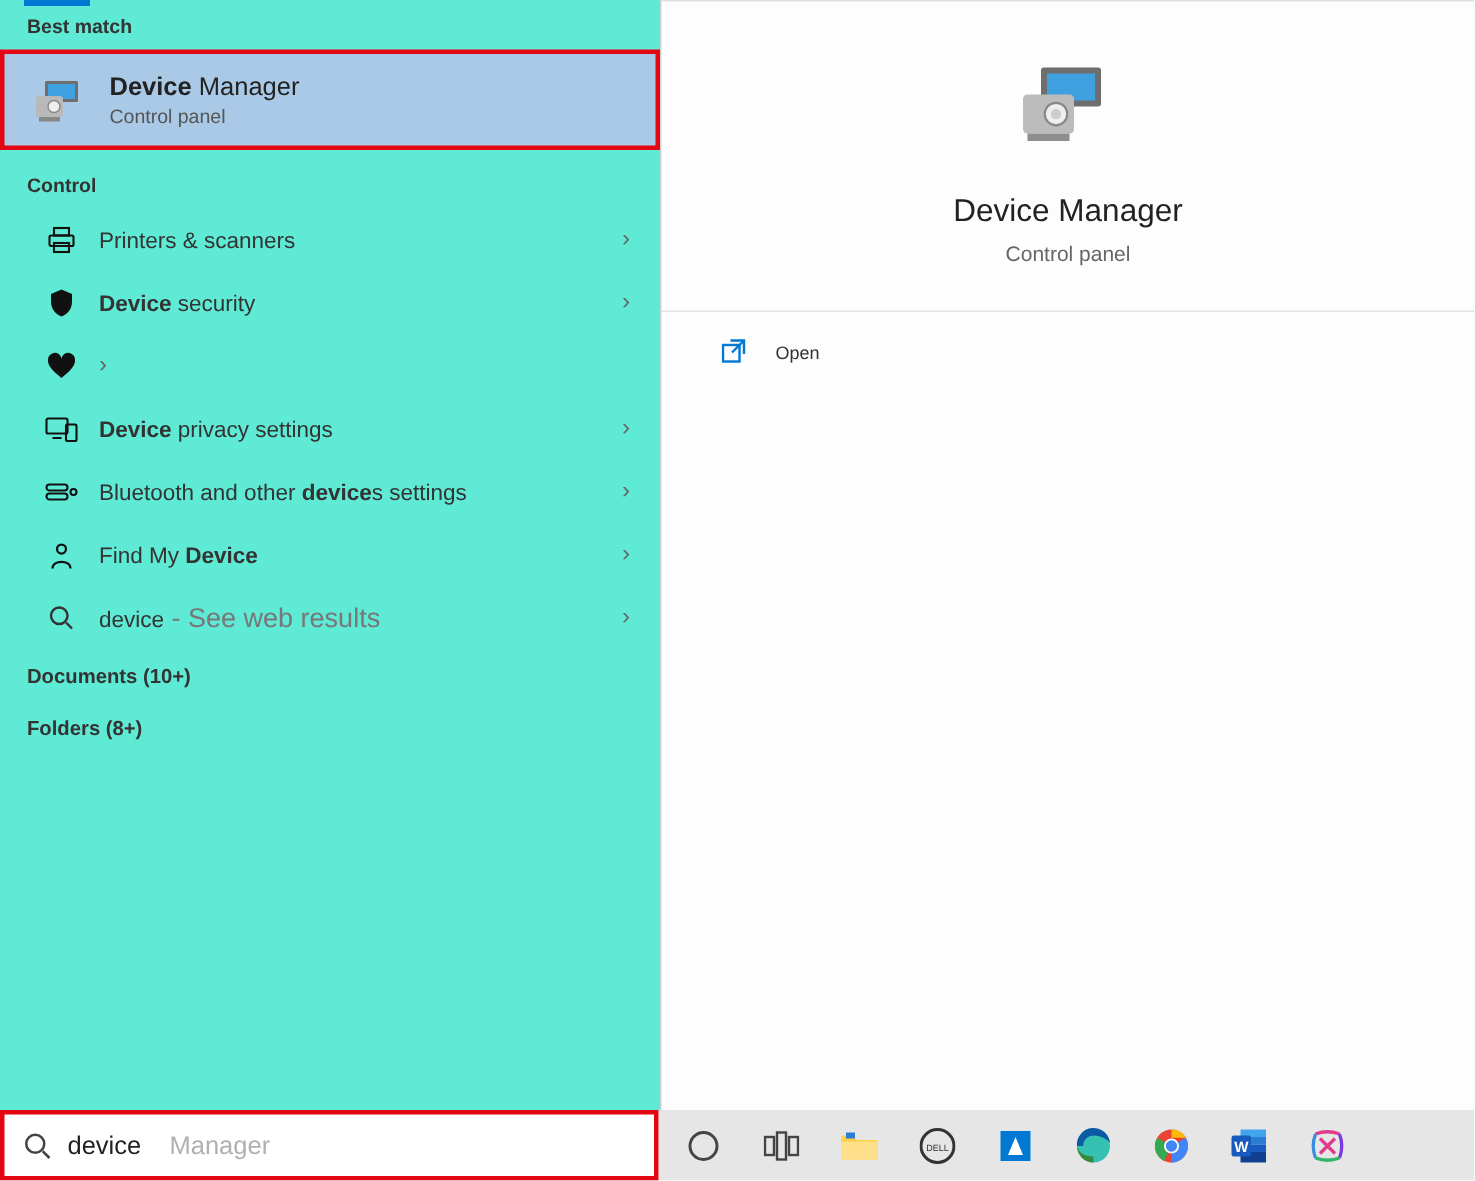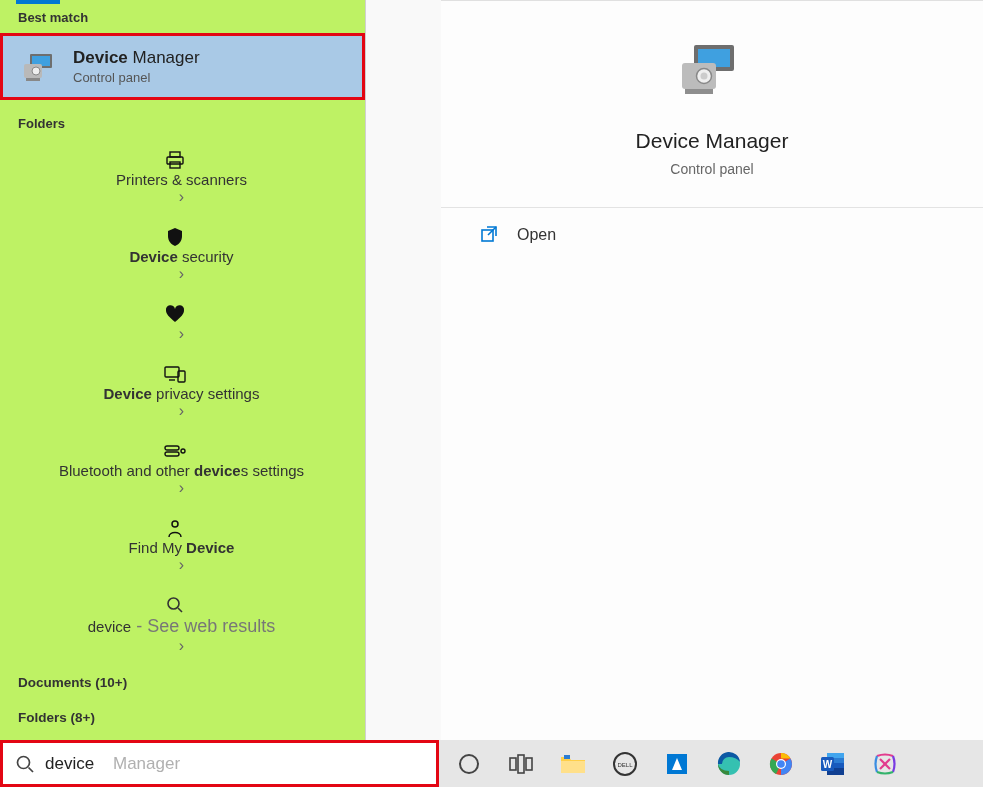--- a/index.html
+++ b/index.html
@@ -1,37 +1,37 @@
 <!DOCTYPE html>
 <html><head>
 <meta charset="utf-8">
 <style>
   * { box-sizing: border-box; margin: 0; padding: 0; font-family: "Segoe UI", sans-serif; }
   body { width: 983px; height: 787px; background: #f9f9f9; overflow: hidden; position: relative; }
-  .search-panel { width: 366px; height: 740px; background: #bef264; border-right: 1px solid #d0d0d0; float: left; position: relative; }
+  .search-panel { width: 441px; height: 740px; background: #5eead4; border-right: 1px solid #d0d0d0; float: left; position: relative; }
   .detail-panel { position: absolute; left: 441px; top: 0; right: 0; height: 740px; background: #fdfdfd; border-top: 1px solid #e0e0e0; }
   .top-accent { position: absolute; top: 0; left: 16px; width: 44px; height: 4px; background: #0078d4; }
   .section-header { font-size: 13px; font-weight: 600; color: #333; padding: 10px 18px 8px 18px; }
   .best-match-item { display: flex; align-items: center; background: #a9c9e6; padding: 12px 16px 12px 20px; border: 3px solid #e30613; margin: 0 0 6px 0; }
   .bm-icon { width: 36px; height: 36px; margin-right: 14px; display: flex; align-items: center; justify-content: center; }
   .bm-text .title { font-size: 17px; color: #222; }
   .bm-text .title b { font-weight: 600; }
   .bm-text .sub { font-size: 13px; color: #555; margin-top: 2px; }
-  .list-item { display: flex; align-items: center; padding: 10px 20px 10px 18px; cursor: default; flex-direction: column; }
+  .list-item { display: flex; align-items: center; padding: 10px 20px 10px 30px; cursor: default; }
   .list-item .icon { width: 22px; height: 22px; margin-right: 14px; display: flex; align-items: center; justify-content: center; color: #111; }
   .list-item .label { flex: 1; font-size: 15px; color: #333; }
   .list-item .label b { font-weight: 600; }
   .list-item .chev { color: #666; font-size: 16px; }
   .web-item .label span.dim { color: #777; font-size: 18px; }
   .footer-txt { font-size: 13.5px; font-weight: 700; color: #333; padding: 10px 18px; }
   .detail-top { text-align: center; padding-top: 40px; padding-bottom: 30px; border-bottom: 1px solid #e3e3e3; }
   .detail-icon { width: 64px; height: 64px; margin: 0 auto 24px auto; }
   .detail-title { font-size: 21px; font-weight: 400; color: #222; }
   .detail-sub { font-size: 14px; color: #666; margin-top: 8px; }
-  .action-row { display: flex; align-items: center; padding: 18px 0 18px 40px; font-size: 16px; color: #333; }
+  .action-row { display: flex; align-items: center; padding: 18px 0 18px 40px; font-size: 12px; color: #333; }
   .action-row .aicon { width: 18px; height: 18px; margin-right: 18px; color: #0078d4; }
   .taskbar { position: absolute; left: 0; right: 0; bottom: 0; height: 47px; background: #e6e6e6; display: flex; align-items: center; }
   .searchbox { width: 439px; height: 47px; border: 3px solid #e30613; background: #fff; display: flex; align-items: center; padding: 0 4px 0 12px; }
   .searchbox .sicon { color: #555; margin-right: 10px; }
   .searchbox input { border: none; outline: none; font-size: 17px; flex: 1; background: transparent; color: #222; }
   .searchbox .ghost { position: absolute; left: 110px; font-size: 17px; color: #b0b0b0; pointer-events: none; }
   .tb-icons { display: flex; align-items: center; gap: 0; margin-left: 4px; }
   .tb-icon { width: 52px; height: 47px; display: flex; align-items: center; justify-content: center; }
   svg { display: block; }
 </style>
@@ -54,21 +54,21 @@
       </svg>
     </div>
     <div class="bm-text">
       <div class="title">
         <b>Device</b><span> Manager</span>
       </div>
       <div class="sub">Control panel</div>
     </div>
   </div>
 
-  <div class="section-header">Folders</div>
+  <div class="section-header">Control</div>
 
   <div id="settings-list">
       <div class="list-item">
         <div class="icon">
           <svg width="20" height="20" viewBox="0 0 20 20" fill="none" stroke="#111" stroke-width="1.4">
             <rect x="5" y="2" width="10" height="5"></rect>
             <rect x="2" y="7" width="16" height="7" rx="1"></rect>
             <rect x="5" y="12" width="10" height="6"></rect>
           </svg>
         </div>

